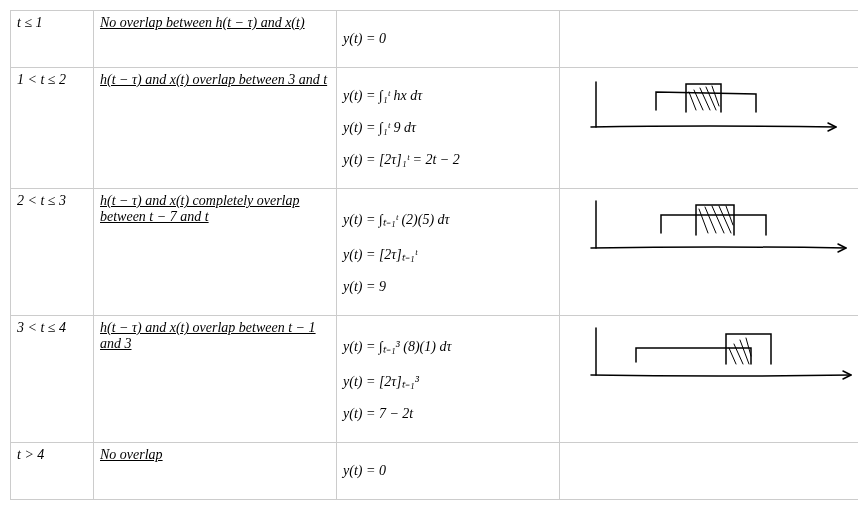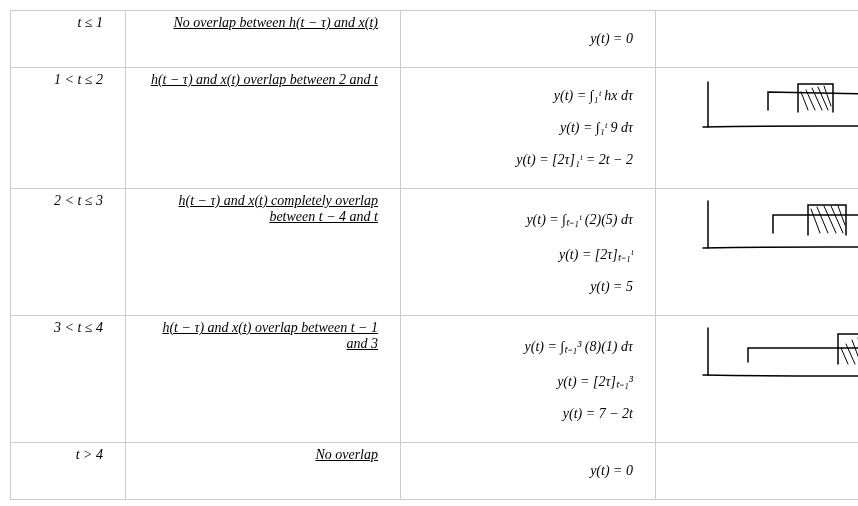--- a/index.html
+++ b/index.html
@@ -10,24 +10,23 @@
     background: #fff;
     color: #000;
   }
   table {
     border-collapse: collapse;
     width: 838px;
     table-layout: fixed;
   }
   td {
     border: 1px solid #ccc;
-    padding: 4px 22px;
+    padding: 4px 6px;
     vertical-align: top;
     background: #fff;
-    text-align: right;
   }
   td.cond { width: 70px; }
   td.desc { width: 230px; text-decoration: underline; }
   td.eq   { width: 210px; }
   td.sk   { width: 310px; }
   .math { font-style: italic; }
   .eqline { margin: 16px 0; white-space: nowrap; }
   svg.sketch { display:block; }
   .plot-wrap { margin-top: 10px; }
 </style>
@@ -41,21 +40,21 @@
     <td class="cond"><span class="math">t ≤ 1</span></td>
     <td class="desc"><span class="math">No overlap between h(t − τ) and x(t)</span></td>
     <td class="eq">
           <div class="eqline math">y(t) = 0</div>
         </td>
     <td class="sk"></td>
   </tr>
 
   <tr>
     <td class="cond"><span class="math">1 &lt; t ≤ 2</span></td>
-    <td class="desc"><span class="math">h(t − τ) and x(t) overlap between 2 and t</span></td>
+    <td class="desc"><span class="math">h(t − τ) and x(t) overlap between 3 and t</span></td>
     <td class="eq">
       <div class="eqline math">y(t) = ∫₁ᵗ hx dτ</div>
       <div class="eqline math">y(t) = ∫₁ᵗ 9 dτ</div>
       <div class="eqline math">y(t) = [2τ]₁ᵗ = 2t − 2</div>
     </td>
     <td class="sk">
       <svg class="sketch" width="300" height="70" viewBox="0 0 300 70">
         <g stroke="#000" stroke-width="1.5" fill="none" stroke-linecap="round">
 
           <path d="M 30 55 L 30 10"></path>
@@ -67,25 +66,25 @@
           <path d="M 120 40 L 120 12 L 155 12 L 155 40"></path>
 
           <path d="M 123 20 L 130 38 M 128 18 L 137 38 M 134 16 L 144 38 M 140 15 L 150 38 M 146 14 L 153 34" stroke-width="1"></path>
         </g>
       </svg>
     </td>
   </tr>
 
   <tr>
     <td class="cond"><span class="math">2 &lt; t ≤ 3</span></td>
-    <td class="desc"><span class="math">h(t − τ) and x(t) completely overlap between t − 4 and t</span></td>
+    <td class="desc"><span class="math">h(t − τ) and x(t) completely overlap between t − 7 and t</span></td>
     <td class="eq">
       <div class="eqline math">y(t) = ∫ₜ₋₁ᵗ (2)(5) dτ</div>
       <div class="eqline math">y(t) = [2τ]ₜ₋₁ᵗ</div>
-      <div class="eqline math">y(t) = 5</div>
+      <div class="eqline math">y(t) = 9</div>
     </td>
     <td class="sk">
       <svg class="sketch" width="300" height="70" viewBox="0 0 300 70">
         <g stroke="#000" stroke-width="1.5" fill="none" stroke-linecap="round">
           <path d="M 30 55 L 30 8"></path>
           <path d="M 25 55 Q 150 53 280 55"></path>
           <path d="M 280 55 l -8 -4 M 280 55 l -8 4"></path>
 
           <path d="M 95 40 L 95 22 L 200 22 L 200 42"></path>
 

